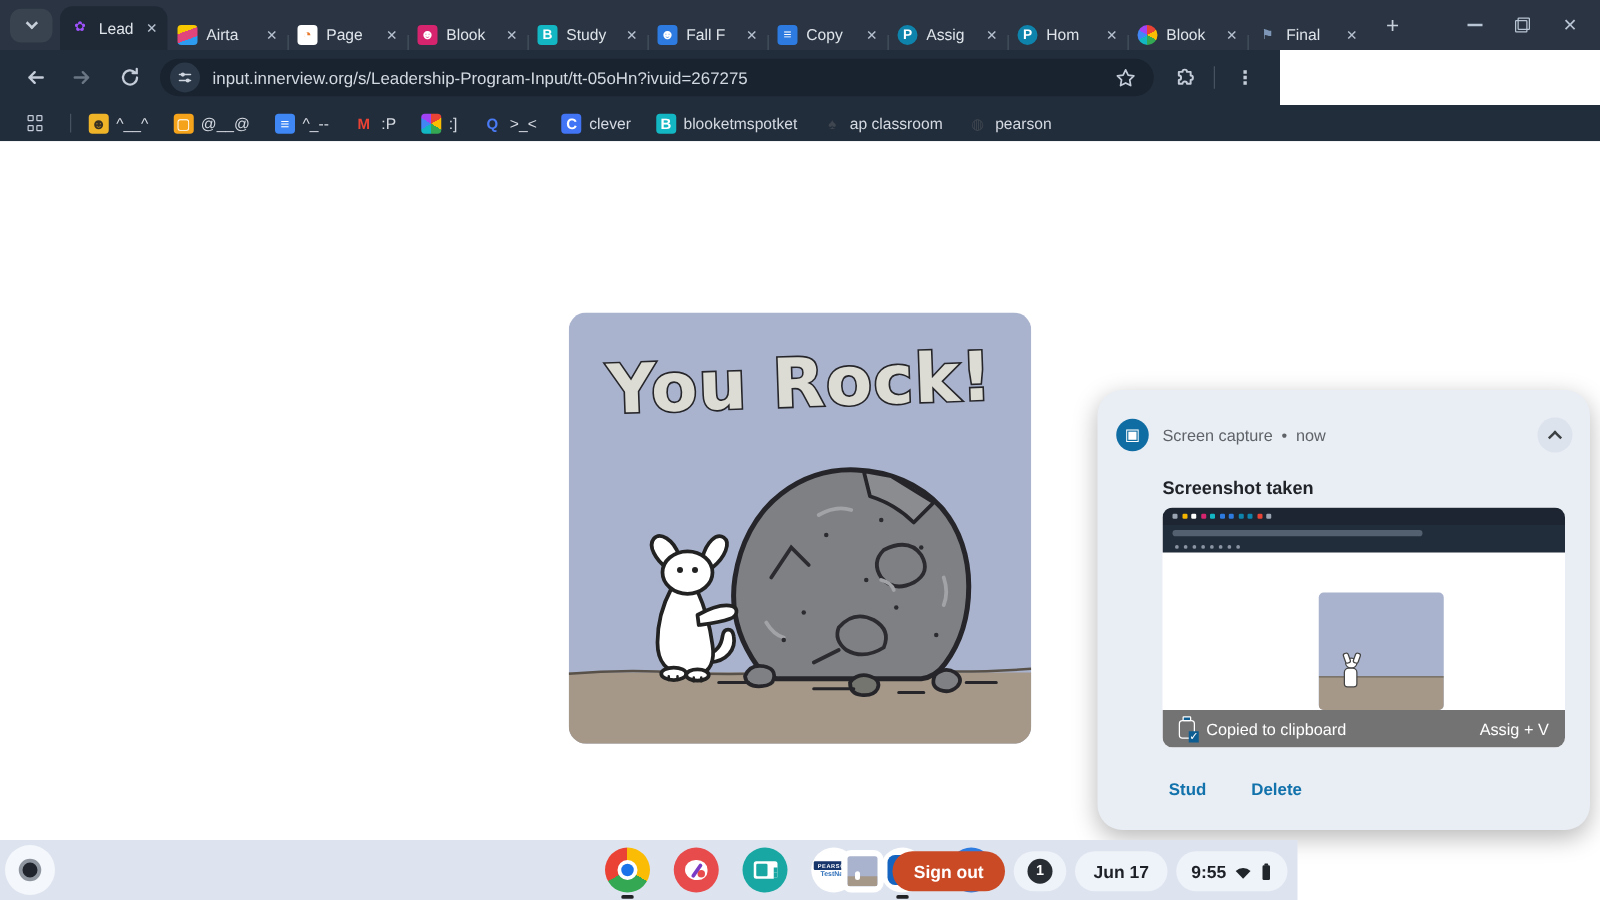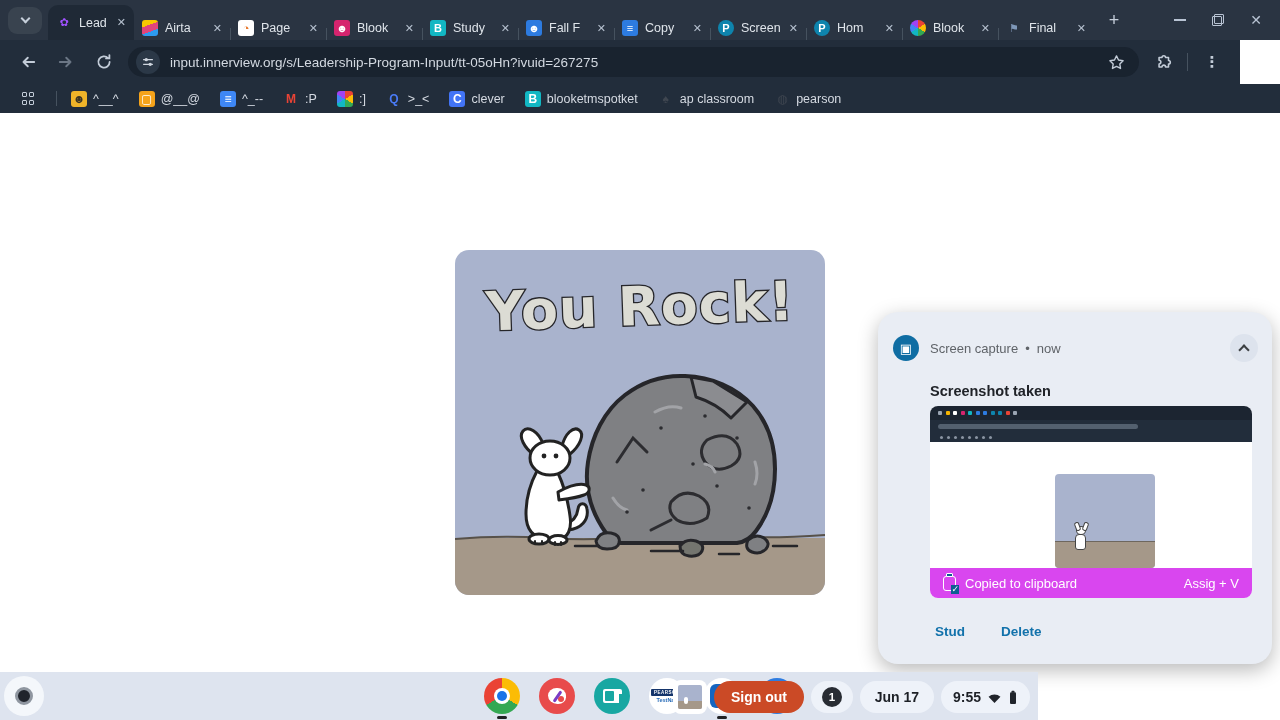--- a/index.html
+++ b/index.html
@@ -30,21 +30,21 @@
   .win-controls{margin-left:auto;display:flex;align-items:center;gap:22px;padding-right:16px;}
   .ctrl{color:#b9c4d4;display:flex;align-items:center;justify-content:center;width:16px;height:16px;}
   .ctrl-min{width:12px;height:2px;background:#b9c4d4;}
   .ctrl-restore{position:relative;width:12px;height:12px;}
   .ctrl-restore::before{content:"";position:absolute;left:0;bottom:0;width:8px;height:8px;
     border:1.6px solid #b9c4d4;border-radius:1px;background:#2a3442;}
   .ctrl-restore::after{content:"";position:absolute;right:0;top:0;width:8px;height:8px;
     border:1.6px solid #b9c4d4;border-radius:1px;}
   .ctrl-x{font-size:14px;}
 
-  .toolbar{position:absolute;left:0;top:40px;width:1240px;height:44px;background:#222d3b;
+  .toolbar{position:absolute;left:0;top:40px;width:1024px;height:44px;background:#222d3b;
     display:flex;align-items:center;padding:0 14px;gap:10px;}
   .tb-btn{width:28px;height:28px;display:flex;align-items:center;justify-content:center;flex:0 0 auto;}
   .omnibox{flex:1;height:30px;background:#19232f;border-radius:15px;display:flex;align-items:center;
     gap:10px;padding:0 14px;color:#d3d9e1;font-size:13.5px;min-width:0;}
   .site-chip{width:24px;height:24px;border-radius:50%;background:#2b3null;background:#2b3847;
     display:flex;align-items:center;justify-content:center;flex:0 0 auto;margin-left:-6px;}
   .url{white-space:nowrap;overflow:hidden;}
   .omni-star{margin-left:auto;flex:0 0 auto;display:flex;}
   .tb-sep{width:1px;height:18px;background:#46525f;}
 
@@ -86,21 +86,21 @@
     background:#a9b3cd;overflow:hidden;}
   .mini-ground{position:absolute;left:0;bottom:0;width:100%;height:27px;background:#a59889;
     border-top:1px solid #6e675e;}
   .mini-dog{position:absolute;left:20px;top:52px;width:14px;height:30px;}
   .md-head{width:10px;height:9px;background:#fff;border:1px solid #444;border-radius:50%;margin-left:1px;}
   .md-head::before,.md-head::after{content:"";position:absolute;top:-4px;width:3px;height:7px;
     background:#fff;border:1px solid #444;border-radius:2px;}
   .md-head::before{left:0;transform:rotate(-20deg);}
   .md-head::after{left:8px;transform:rotate(20deg);}
   .md-body{width:11px;height:16px;background:#fff;border:1px solid #444;border-radius:4px 4px 3px 3px;margin-top:-1px;}
-  .toast{position:absolute;left:0;bottom:0;width:100%;height:30px;background:#d946ef;color:#fff;
+  .toast{position:absolute;left:0;bottom:0;width:100%;height:30px;background:#737373;color:#fff;
     display:flex;align-items:center;gap:9px;padding:0 13px;font-size:13px;}
   .toast-shortcut{margin-left:auto;}
   .clip{width:13px;height:15px;border:1.8px solid #fff;border-radius:3px;position:relative;flex:0 0 auto;}
   .clip::before{content:"";position:absolute;top:-4px;left:2px;width:5px;height:2.5px;background:#0e5d92;
     border:1.5px solid #fff;border-radius:1px;}
   .clip::after{content:"✓";position:absolute;right:-4px;bottom:-4px;color:#fff;font-size:9px;
     background:#0e5d92;line-height:1;}
   .notif-actions{position:absolute;left:57px;top:312px;display:flex;gap:36px;}
   .notif-link{color:#1272ab;font-weight:bold;font-size:13.5px;}
 
@@ -187,21 +187,21 @@
         <span class="tab-label">Fall F</span>
         <span class="tab-close">✕</span>
       </div>
       <div class="tab">
         <span class="favicon" style="background: rgb(45, 123, 224); color: rgb(255, 255, 255);">≡</span>
         <span class="tab-label">Copy</span>
         <span class="tab-close">✕</span>
       </div>
       <div class="tab">
         <span class="favicon fav-round" style="background: rgb(14, 132, 173); color: rgb(255, 255, 255);">P</span>
-        <span class="tab-label">Screen</span>
+        <span class="tab-label">Assig</span>
         <span class="tab-close">✕</span>
       </div>
       <div class="tab">
         <span class="favicon fav-round" style="background: rgb(14, 132, 173); color: rgb(255, 255, 255);">P</span>
         <span class="tab-label">Hom</span>
         <span class="tab-close">✕</span>
       </div>
       <div class="tab">
         <span class="favicon fav-pinwheel fav-round"></span>
         <span class="tab-label">Blook</span>

